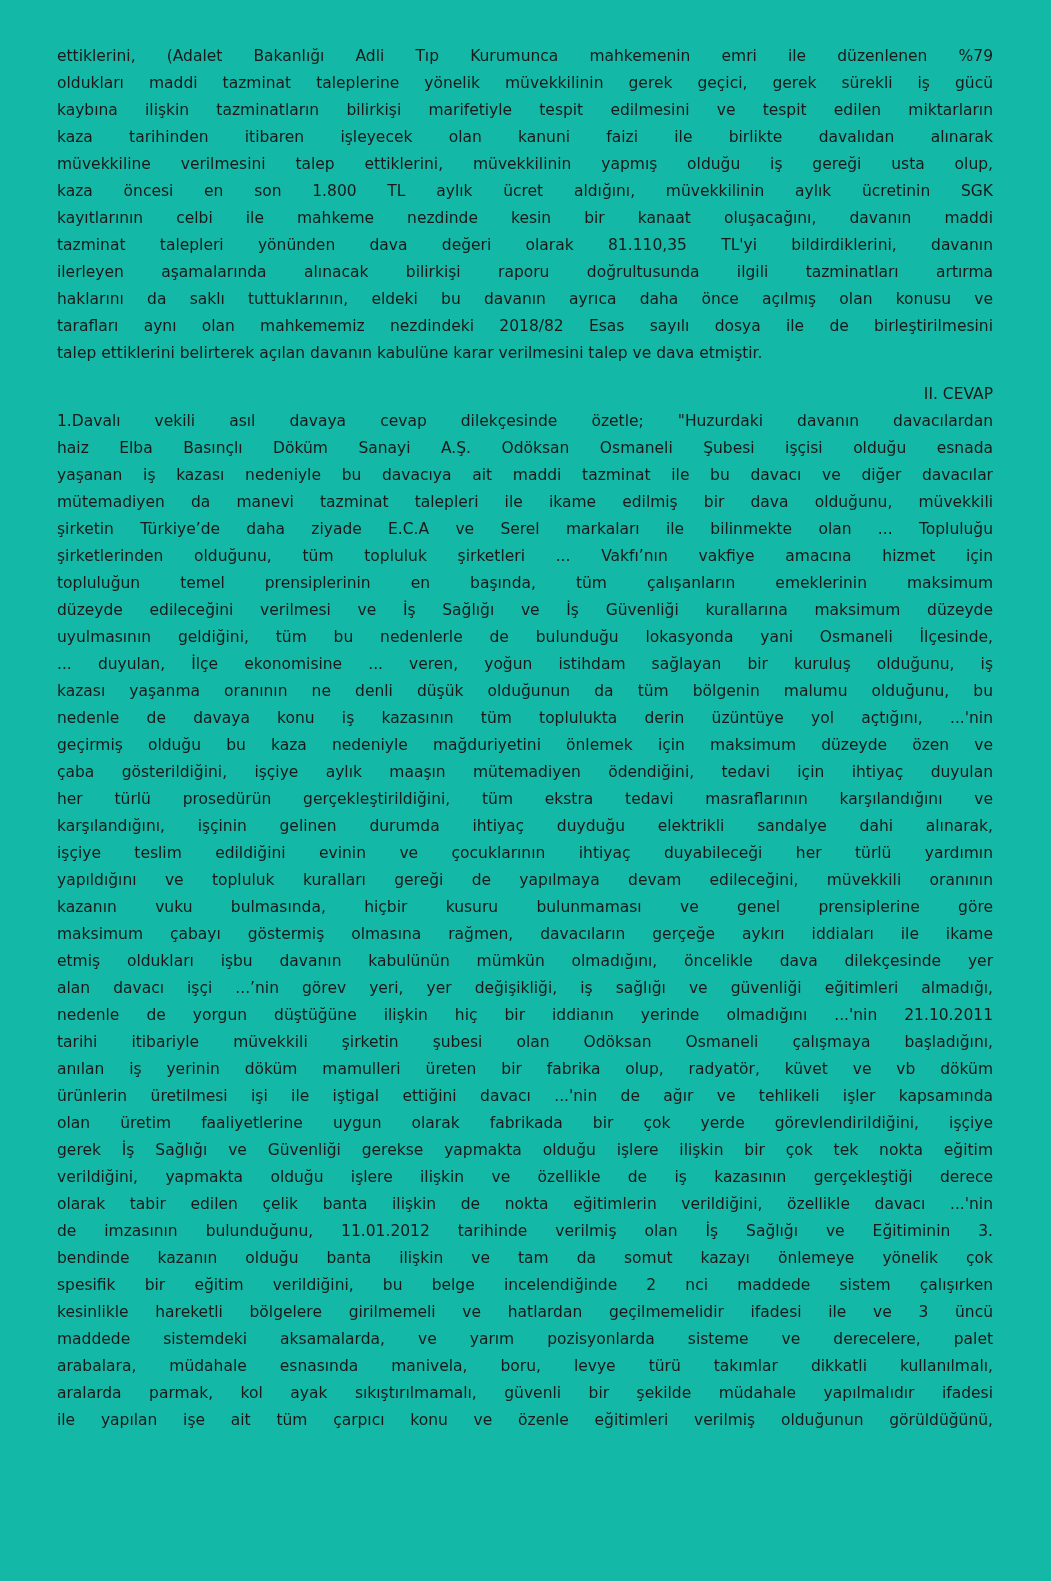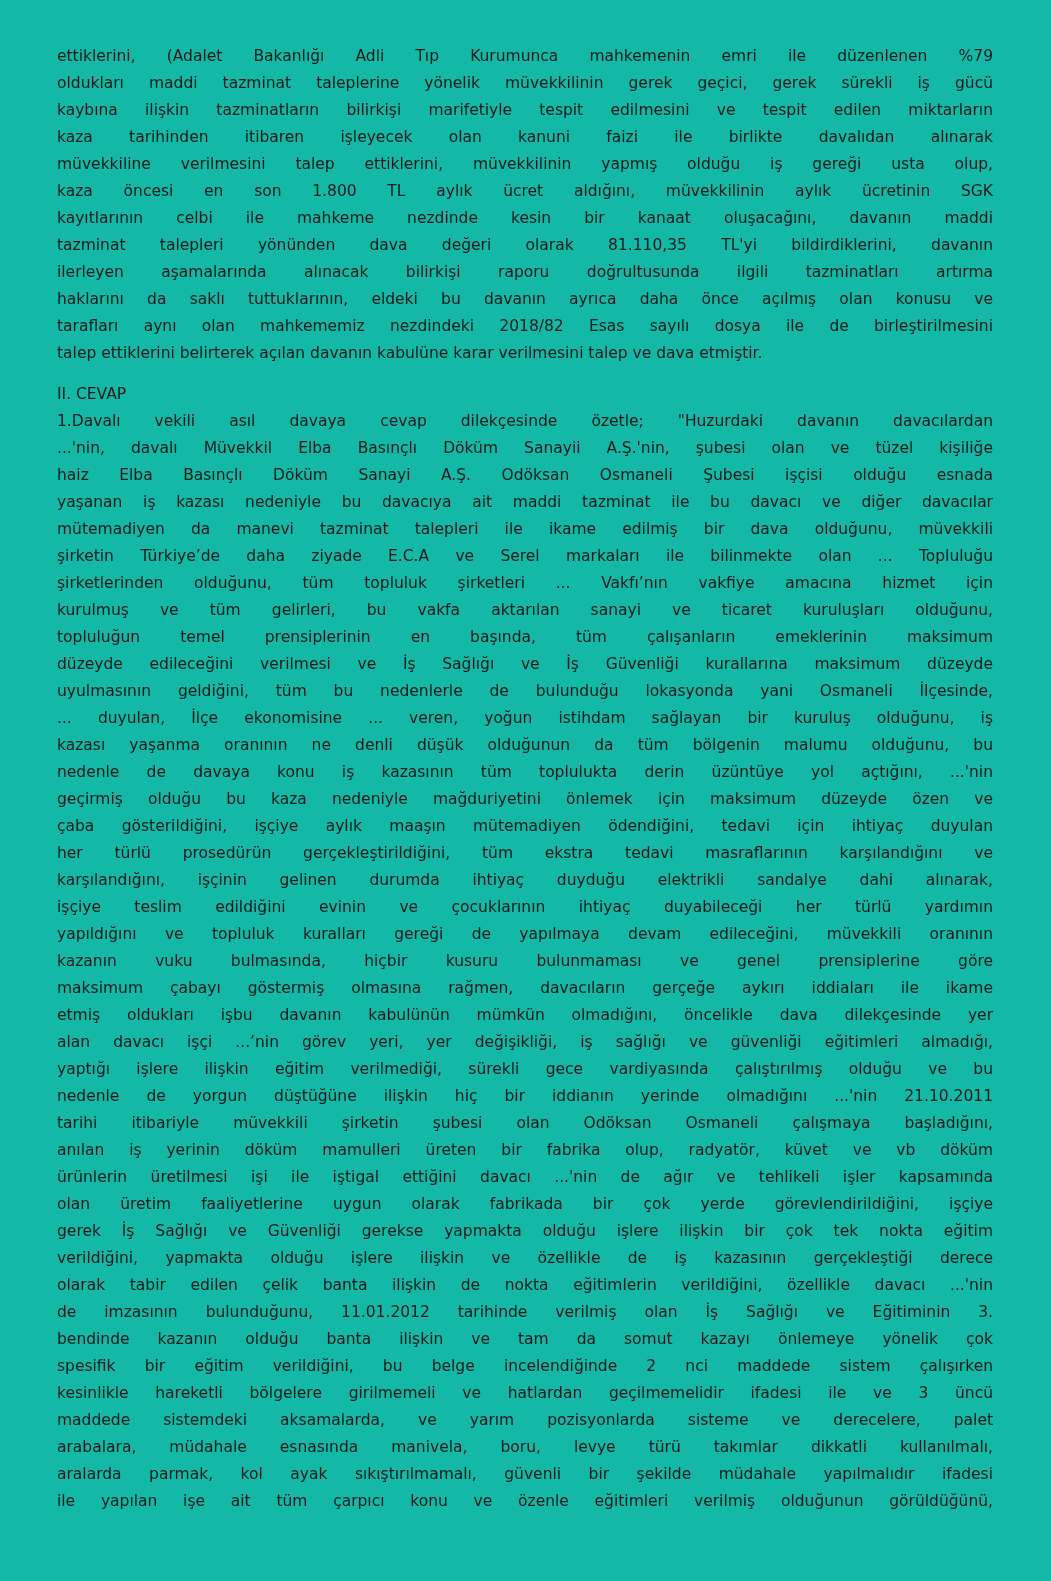--- a/index.html
+++ b/index.html
@@ -23,21 +23,21 @@
   .para .line {
     text-align: justify;
     text-align-last: justify;
     white-space: normal;
   }
   .para .line.line-end {
     text-align-last: left;
   }
   .heading {
     margin-top: 14px;
-    text-align: left;
+    text-align: right;
   }
 </style>
 </head>
 <body>
 
 <div class="page" style="background: #14b8a6; color: rgb(26, 26, 26);">
   <div class="para">
       <div class="line">ettiklerini, (Adalet Bakanlığı Adli Tıp Kurumunca mahkemenin emri ile düzenlenen %79</div>
       <div class="line">oldukları maddi tazminat taleplerine yönelik müvekkilinin gerek geçici, gerek sürekli iş gücü</div>
       <div class="line">kaybına ilişkin tazminatların bilirkişi marifetiyle tespit edilmesini ve tespit edilen miktarların</div>
@@ -49,44 +49,41 @@
       <div class="line">ilerleyen aşamalarında alınacak bilirkişi raporu doğrultusunda ilgili tazminatları artırma</div>
       <div class="line">haklarını da saklı tuttuklarının, eldeki bu davanın ayrıca daha önce açılmış olan konusu ve</div>
       <div class="line">tarafları aynı olan mahkememiz nezdindeki 2018/82 Esas sayılı dosya ile de birleştirilmesini</div>
       <div class="line line-end">talep ettiklerini belirterek açılan davanın kabulüne karar verilmesini talep ve dava etmiştir.</div>
     </div>
 
   <div class="heading">II. CEVAP</div>
 
   <div class="para">
       <div class="line">1.Davalı vekili asıl davaya cevap dilekçesinde özetle; "Huzurdaki davanın davacılardan</div>
-      <div class="line">...'nin, davalı Müvekkil Elba Basınçlı Döküm Sanayii A.Ş.'nin, şubesi olan ve tüzel kişiliğe</div>
       <div class="line">haiz Elba Basınçlı Döküm Sanayi A.Ş. Odöksan Osmaneli Şubesi işçisi olduğu esnada</div>
       <div class="line">yaşanan iş kazası nedeniyle bu davacıya ait maddi tazminat ile bu davacı ve diğer davacılar</div>
       <div class="line">mütemadiyen da manevi tazminat talepleri ile ikame edilmiş bir dava olduğunu, müvekkili</div>
       <div class="line">şirketin Türkiye’de daha ziyade E.C.A ve Serel markaları ile bilinmekte olan ... Topluluğu</div>
       <div class="line">şirketlerinden olduğunu, tüm topluluk şirketleri ... Vakfı’nın vakfiye amacına hizmet için</div>
-      <div class="line">kurulmuş ve tüm gelirleri, bu vakfa aktarılan sanayi ve ticaret kuruluşları olduğunu,</div>
       <div class="line">topluluğun temel prensiplerinin en başında, tüm çalışanların emeklerinin maksimum</div>
       <div class="line">düzeyde edileceğini verilmesi ve İş Sağlığı ve İş Güvenliği kurallarına maksimum düzeyde</div>
       <div class="line">uyulmasının geldiğini, tüm bu nedenlerle de bulunduğu lokasyonda yani Osmaneli İlçesinde,</div>
       <div class="line">... duyulan, İlçe ekonomisine ... veren, yoğun istihdam sağlayan bir kuruluş olduğunu, iş</div>
       <div class="line">kazası yaşanma oranının ne denli düşük olduğunun da tüm bölgenin malumu olduğunu, bu</div>
       <div class="line">nedenle de davaya konu iş kazasının tüm toplulukta derin üzüntüye yol açtığını, ...'nin</div>
       <div class="line">geçirmiş olduğu bu kaza nedeniyle mağduriyetini önlemek için maksimum düzeyde özen ve</div>
       <div class="line">çaba gösterildiğini, işçiye aylık maaşın mütemadiyen ödendiğini, tedavi için ihtiyaç duyulan</div>
       <div class="line">her türlü prosedürün gerçekleştirildiğini, tüm ekstra tedavi masraflarının karşılandığını ve</div>
       <div class="line">karşılandığını, işçinin gelinen durumda ihtiyaç duyduğu elektrikli sandalye dahi alınarak,</div>
       <div class="line">işçiye teslim edildiğini evinin ve çocuklarının ihtiyaç duyabileceği her türlü yardımın</div>
       <div class="line">yapıldığını ve topluluk kuralları gereği de yapılmaya devam edileceğini, müvekkili oranının</div>
       <div class="line">kazanın vuku bulmasında, hiçbir kusuru bulunmaması ve genel prensiplerine göre</div>
       <div class="line">maksimum çabayı göstermiş olmasına rağmen, davacıların gerçeğe aykırı iddiaları ile ikame</div>
       <div class="line">etmiş oldukları işbu davanın kabulünün mümkün olmadığını, öncelikle dava dilekçesinde yer</div>
       <div class="line">alan davacı işçi ...’nin görev yeri, yer değişikliği, iş sağlığı ve güvenliği eğitimleri almadığı,</div>
-      <div class="line">yaptığı işlere ilişkin eğitim verilmediği, sürekli gece vardiyasında çalıştırılmış olduğu ve bu</div>
       <div class="line">nedenle de yorgun düştüğüne ilişkin hiç bir iddianın yerinde olmadığını ...'nin 21.10.2011</div>
       <div class="line">tarihi itibariyle müvekkili şirketin şubesi olan Odöksan Osmaneli çalışmaya başladığını,</div>
       <div class="line">anılan iş yerinin döküm mamulleri üreten bir fabrika olup, radyatör, küvet ve vb döküm</div>
       <div class="line">ürünlerin üretilmesi işi ile iştigal ettiğini davacı ...'nin de ağır ve tehlikeli işler kapsamında</div>
       <div class="line">olan üretim faaliyetlerine uygun olarak fabrikada bir çok yerde görevlendirildiğini, işçiye</div>
       <div class="line">gerek İş Sağlığı ve Güvenliği gerekse yapmakta olduğu işlere ilişkin bir çok tek nokta eğitim</div>
       <div class="line">verildiğini, yapmakta olduğu işlere ilişkin ve özellikle de iş kazasının gerçekleştiği derece</div>
       <div class="line">olarak tabir edilen çelik banta ilişkin de nokta eğitimlerin verildiğini, özellikle davacı ...'nin</div>
       <div class="line">de imzasının bulunduğunu, 11.01.2012 tarihinde verilmiş olan İş Sağlığı ve Eğitiminin 3.</div>
       <div class="line">bendinde kazanın olduğu banta ilişkin ve tam da somut kazayı önlemeye yönelik çok</div>

